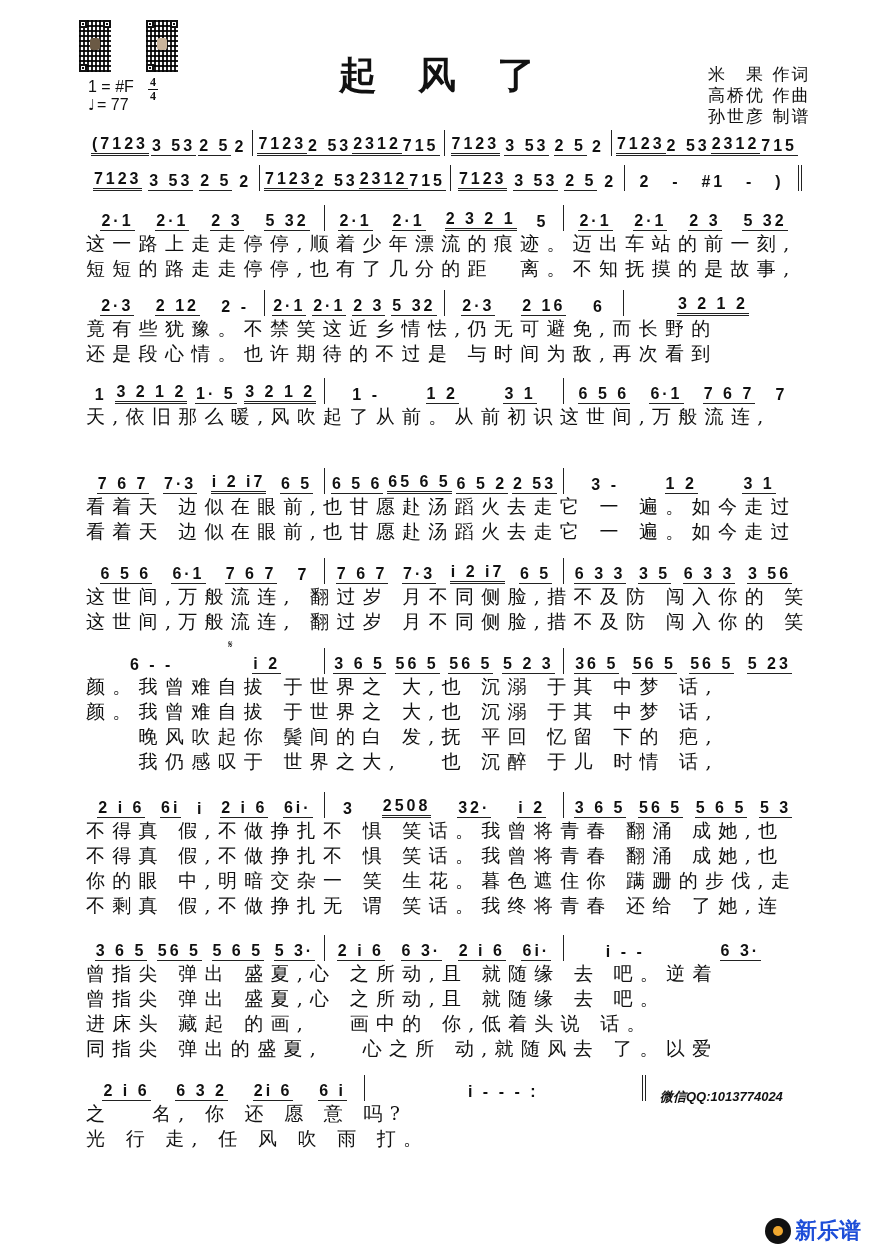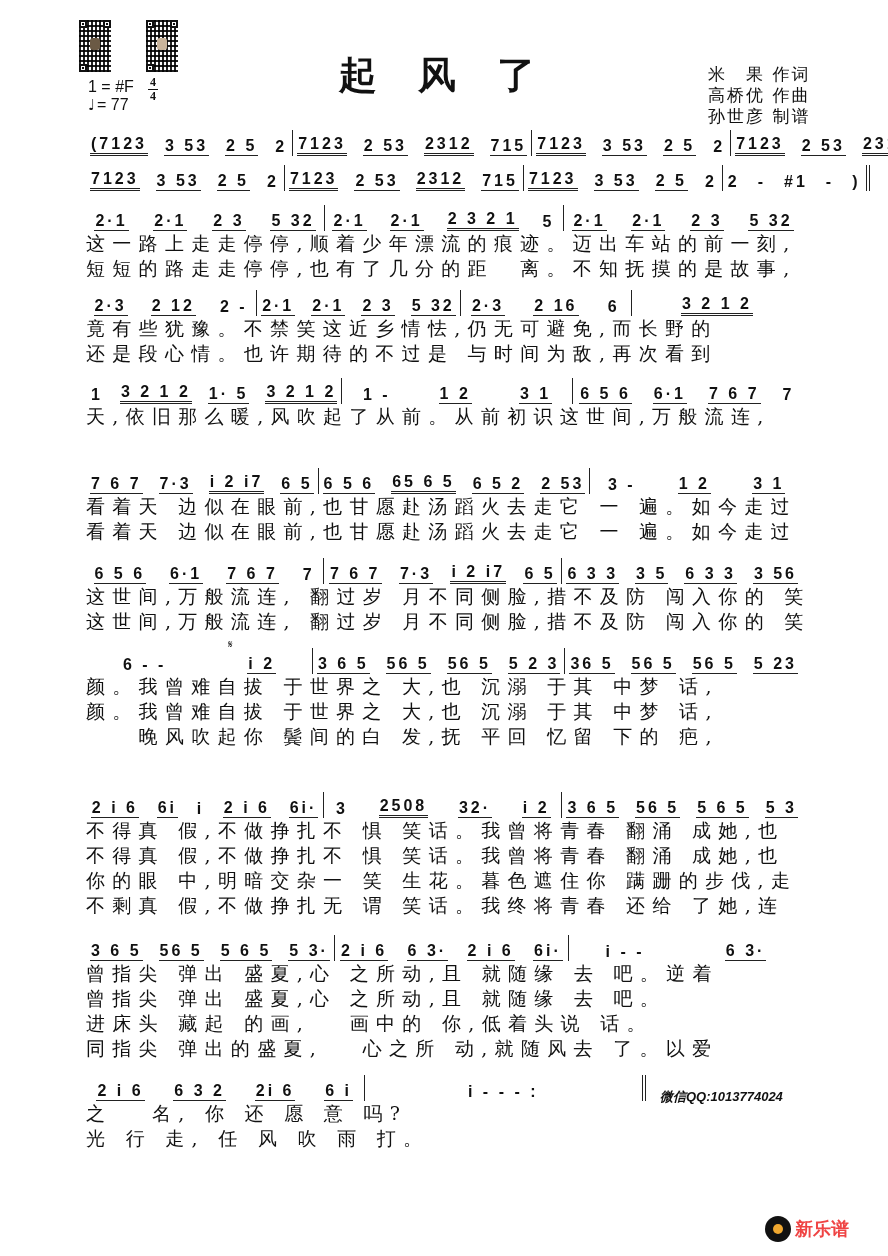--- a/index.html
+++ b/index.html
@@ -22,35 +22,35 @@
   .key .row { display: flex; align-items: center; gap: 2px; white-space: nowrap; }
   .key .note-glyph { font-family: "DejaVu Sans", sans-serif; font-size: 15px; }
   .timesig { position: absolute; left: 148px; top: 77px; font-family: "Liberation Serif", serif; font-weight: bold; font-size: 12px; text-align: center; line-height: 11px; width: 10px; }
   .timesig .bar { border-top: 1px solid #111; margin: 1px 0; }
 
   .title { position: absolute; left: 0; right: 0; top: 50px; text-align: center; font-family: "DejaVu Serif", serif; font-weight: bold; font-size: 38px; letter-spacing: 14px; }
   .credits { position: absolute; left: 708px; top: 64px; font-family: "DejaVu Serif", serif; font-size: 17px; line-height: 21px; letter-spacing: 2px; }
 
   .system { position: absolute; left: 86px; width: 716px; }
   .notes { display: flex; align-items: flex-end; font-family: "Liberation Sans", sans-serif; font-weight: bold; font-size: 16px; height: 26px; white-space: nowrap; }
-  .measure { flex: 1; display: flex; justify-content: space-around; align-items: flex-end; padding: 0 4px; position: relative; height: 26px; gap: 16px; }
+  .measure { flex: 1; display: flex; justify-content: space-around; align-items: flex-end; padding: 0 4px; position: relative; height: 26px; }
   .measure + .measure { border-left: 1px solid #222; }
   .measure.last-dbl { border-right: 4px double #222; }
   .grp { display: inline-block; border-bottom: 1px solid #222; padding: 0 1px 1px; line-height: 16px; letter-spacing: 3px; }
   .grp.d2 { border-bottom: 3px double #222; }
   .grp.d0 { border-bottom: none; }
   .lyric { font-family: "DejaVu Serif", serif; font-size: 19px; line-height: 25px; letter-spacing: 7.3px; white-space: nowrap; }
   .segno { position: absolute; left: 142px; top: -10px; font-size: 11px; font-family: "DejaVu Sans", sans-serif; }
 
   .wechat { position: absolute; left: 660px; top: 1088px; font-family: Liberation Sans, sans-serif; font-style: italic; font-weight: bold; font-size: 13px; }
 
   .brand { position: absolute; left: 765px; top: 1216px; display: flex; align-items: center; gap: 4px; }
   .disc { width: 26px; height: 26px; border-radius: 50%; background: #111; position: relative; }
   .disc::after { content: ""; position: absolute; left: 8px; top: 8px; width: 10px; height: 10px; border-radius: 50%; background: #f0a830; }
-  .brand-text { font-family: Liberation Mono, monospace; font-weight: bold; font-size: 18px; color: #ef4444; }
+  .brand-text { font-family: Liberation Mono, monospace; font-weight: bold; font-size: 22px; color: #1d4ed8; }
 </style>
 </head>
 <body>
 
 <div id="qr1" class="qr">
   <span class="corner c1"></span>
     <span class="corner c2"></span>
     <span class="corner c3"></span>
     <span class="center"></span>
 </div>
@@ -276,20 +276,21 @@
         <div class="measure">
           <span class="grp ">36 5</span>
           <span class="grp ">56 5</span>
           <span class="grp ">56 5</span>
           <span class="grp ">5 23</span>
         </div>
       </div>
       <div class="lyric">颜。我曾难自拔 于世界之 大,也 沉溺 于其 中梦 话,</div>
       <div class="lyric">颜。我曾难自拔 于世界之 大,也 沉溺 于其 中梦 话,</div>
       <div class="lyric">　　晚风吹起你 鬓间的白 发,抚 平回 忆留 下的 疤,</div>
+      <div class="lyric">　　我仍感叹于 世界之大,　 也 沉醉 于儿 时情 话,</div>
     </div>
     <div class="system" style="top: 792px;">
       <div class="notes">
         <div class="measure">
           <span class="grp ">2 i 6</span>
           <span class="grp ">6i</span>
           <span class="grp d0">i</span>
           <span class="grp ">2 i 6</span>
           <span class="grp ">6i·</span>
         </div>

